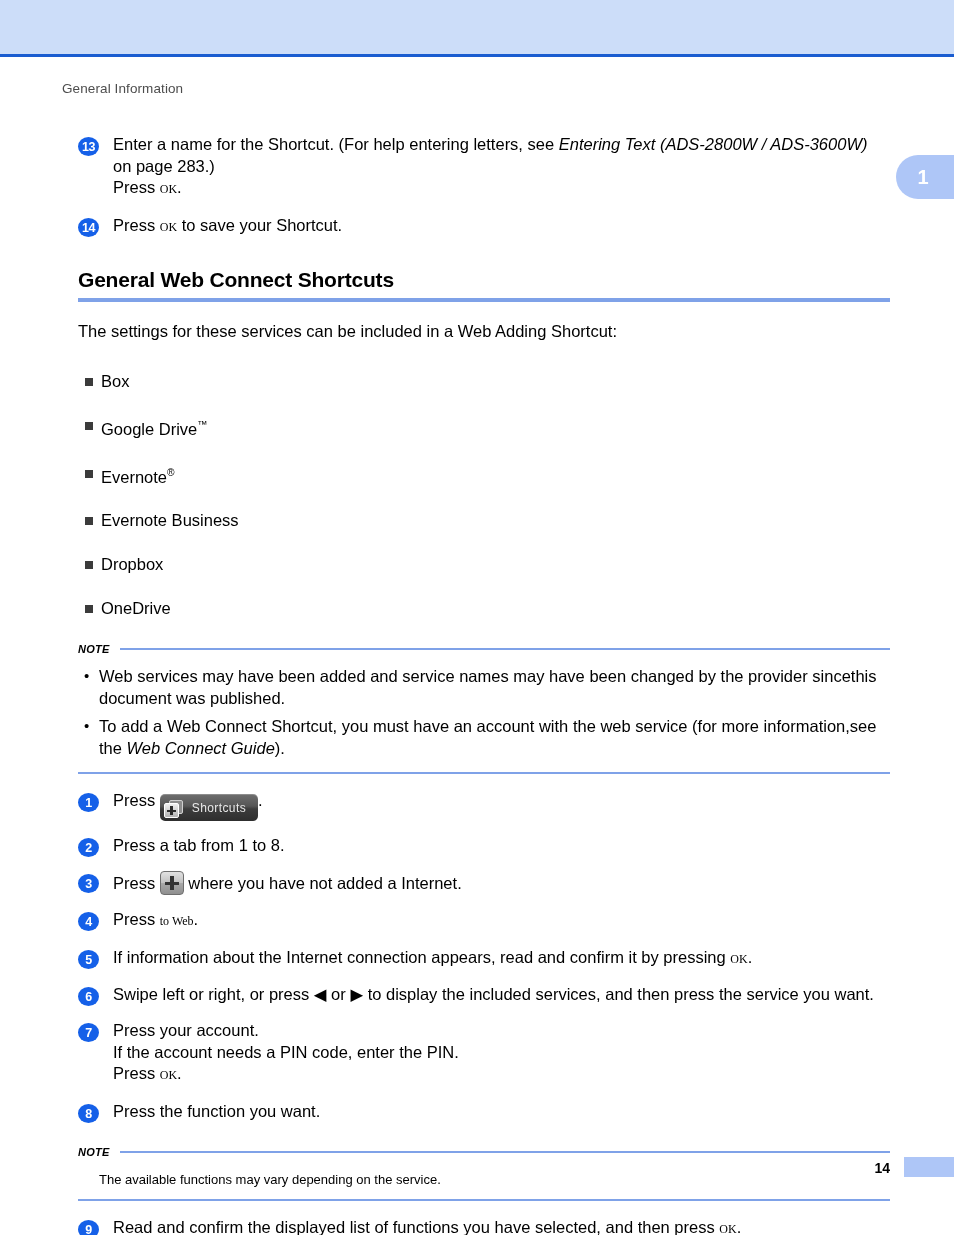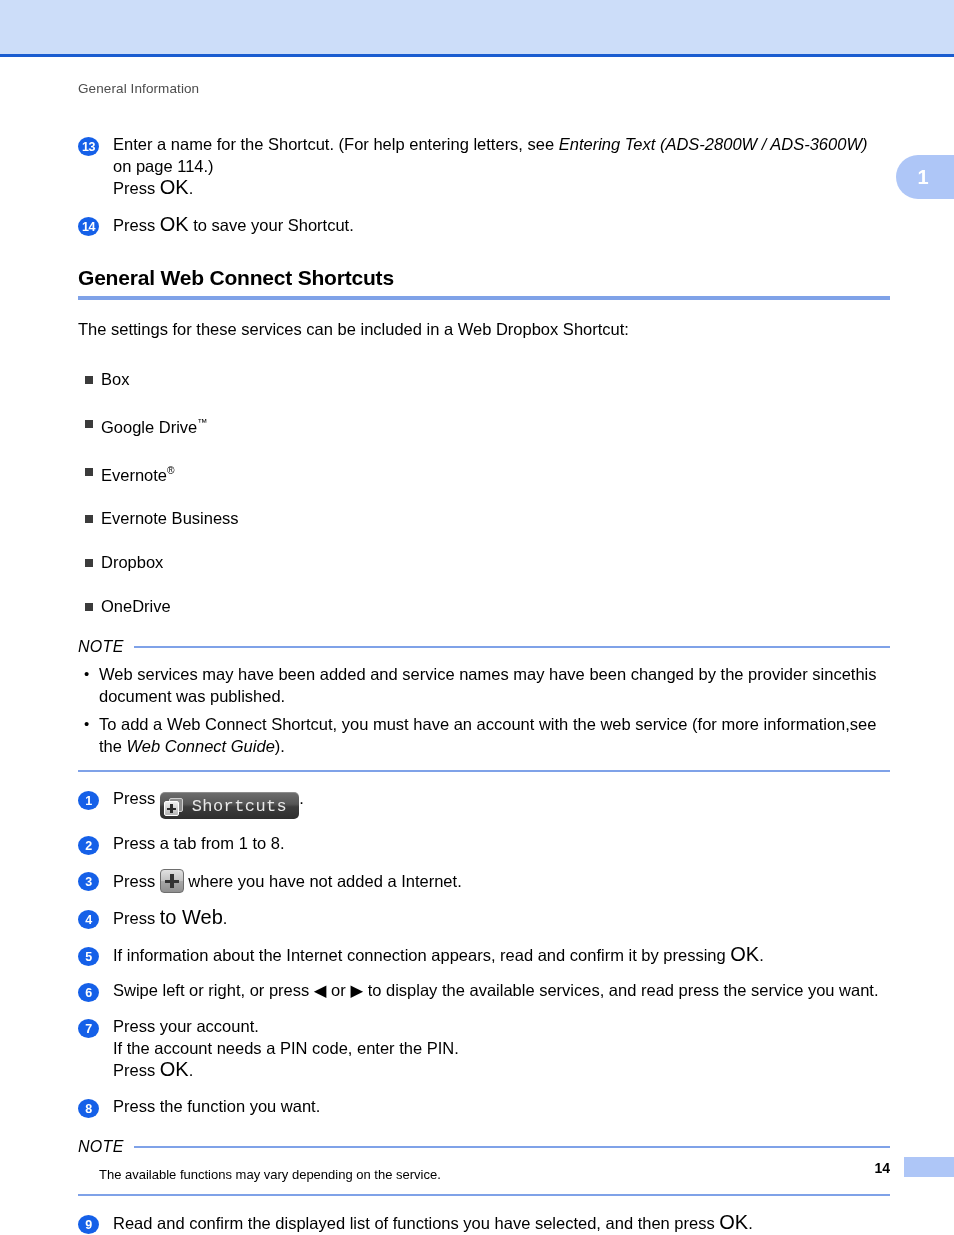--- a/index.html
+++ b/index.html
@@ -45,21 +45,21 @@
   
   .page {
     position: absolute;
     left: 78px;
     top: 0;
     width: 812px;
   }
 
   .running-head {
     position: absolute;
-    left: 78px;
+    left: 62px;
     top: 81px;
     font-size: 13.5px;
     color: #4d4d4d;
     letter-spacing: 0.1px;
   }
 
   
   .step {
     position: relative;
     display: flex;
@@ -82,22 +82,22 @@
     letter-spacing: -0.4px;
   }
   .step-body {
     flex: 1 1 auto;
     font-size: 16.5px;
     line-height: 21.5px;
   }
   .step-body .ln { display: block; }
 
   .mono {
-    font-family: Liberation Sans, sans-serif;
-    font-size: 20px;
+    font-family: Liberation Serif, serif;
+    font-size: 12px;
     margin-top: 14px;
   }
   .it { font-style: italic; }
 
   
   .h2 {
     font-size: 21px;
     font-weight: bold;
     margin: 0;
     padding: 0;
@@ -136,22 +136,22 @@
   .tm { font-size: 0.62em; vertical-align: super; }
 
   
   .note-head {
     position: relative;
     display: flex;
     align-items: center;
     height: 24px;
   }
   .note-head .note-label {
-    font-size: 16px;
-    font-weight: normal;
+    font-size: 11px;
+    font-weight: bold;
     font-style: italic;
     letter-spacing: 0.3px;
     padding-right: 10px;
   }
   .note-head .note-line {
     flex: 1 1 auto;
     height: 2px;
     background: #7fa2e8;
   }
   .note-bottom-line {
@@ -223,22 +223,22 @@
     background: #2b2b2b;
   }
   .btn-shortcuts .plus-sq .sq-front::before {
     left: 2px; top: 5.5px; width: 9px; height: 2.5px;
   }
   .btn-shortcuts .plus-sq .sq-front::after {
     left: 5.5px; top: 2px; width: 2.5px; height: 9px;
   }
   .btn-shortcuts .blabel {
     color: #e8e8e8;
-    font-family: Liberation Mono, monospace;
-    font-size: 17px;
+    font-family: Liberation Sans, sans-serif;
+    font-size: 12px;
     letter-spacing: 0.4px;
     vertical-align: middle;
   }
 
   .btn-plus {
     display: inline-block;
     vertical-align: -6px;
     width: 24px;
     height: 24px;
     border-radius: 4px;
@@ -285,40 +285,40 @@
 
 <div class="page">
 
   <div style="height:134px"></div>
 
   <div id="steps-top">
       <div class="step">
         <div class="step-num">13</div>
         <div class="step-body">
           <span class="ln"><span>Enter a name for the Shortcut. (For help entering letters, see </span><span class="it">Entering Text (ADS-2800W / ADS-3600W)</span></span>
-          <span class="ln"><span>on page 114.)</span></span>
+          <span class="ln"><span>on page 283.)</span></span>
           <span class="ln"><span>Press </span><span class="mono">OK</span><span>.</span></span>
         </div>
       </div>
       <div class="step">
         <div class="step-num">14</div>
         <div class="step-body">
           <span class="ln"><span>Press </span><span class="mono">OK</span><span> to save your Shortcut.</span></span>
         </div>
       </div>
     </div>
 
   <div style="height:16px"></div>
 
   <h2 class="h2">General Web Connect Shortcuts</h2>
   <div class="h2-rule"></div>
 
   <div style="height:18px"></div>
 
-  <div class="para">The settings for these services can be included in a Web Dropbox Shortcut:</div>
+  <div class="para">The settings for these services can be included in a Web Adding Shortcut:</div>
 
   <div style="height:9px"></div>
 
   <ul class="sqlist" id="service-list">
       <li class="sqitem"><span class="sqbullet"></span><span>Box</span></li>
       <li class="sqitem"><span class="sqbullet"></span><span>Google Drive</span><span class="tm">™</span></li>
       <li class="sqitem"><span class="sqbullet"></span><span>Evernote</span><sup>®</sup></li>
       <li class="sqitem"><span class="sqbullet"></span><span>Evernote Business</span></li>
       <li class="sqitem"><span class="sqbullet"></span><span>Dropbox</span></li>
       <li class="sqitem"><span class="sqbullet"></span><span>OneDrive</span></li>
@@ -370,21 +370,21 @@
       </div>
       <div class="step">
         <div class="step-num">5</div>
         <div class="step-body">
           <span class="ln"><span>If information about the Internet connection appears, read and confirm it by pressing </span><span class="mono">OK</span><span>.</span></span>
         </div>
       </div>
       <div class="step">
         <div class="step-num">6</div>
         <div class="step-body">
-          <span class="ln"><span>Swipe left or right, or press </span><span>◀</span><span> or </span><span>▶</span><span> to display the available services, and read press the service you want.</span></span>
+          <span class="ln"><span>Swipe left or right, or press </span><span>◀</span><span> or </span><span>▶</span><span> to display the included services, and then press the service you want.</span></span>
         </div>
       </div>
       <div class="step">
         <div class="step-num">7</div>
         <div class="step-body">
           <span class="ln"><span>Press your account.</span></span>
           <span class="ln"><span>If the account needs a PIN code, enter the PIN.</span></span>
           <span class="ln"><span>Press </span><span class="mono">OK</span><span>.</span></span>
         </div>
       </div>

